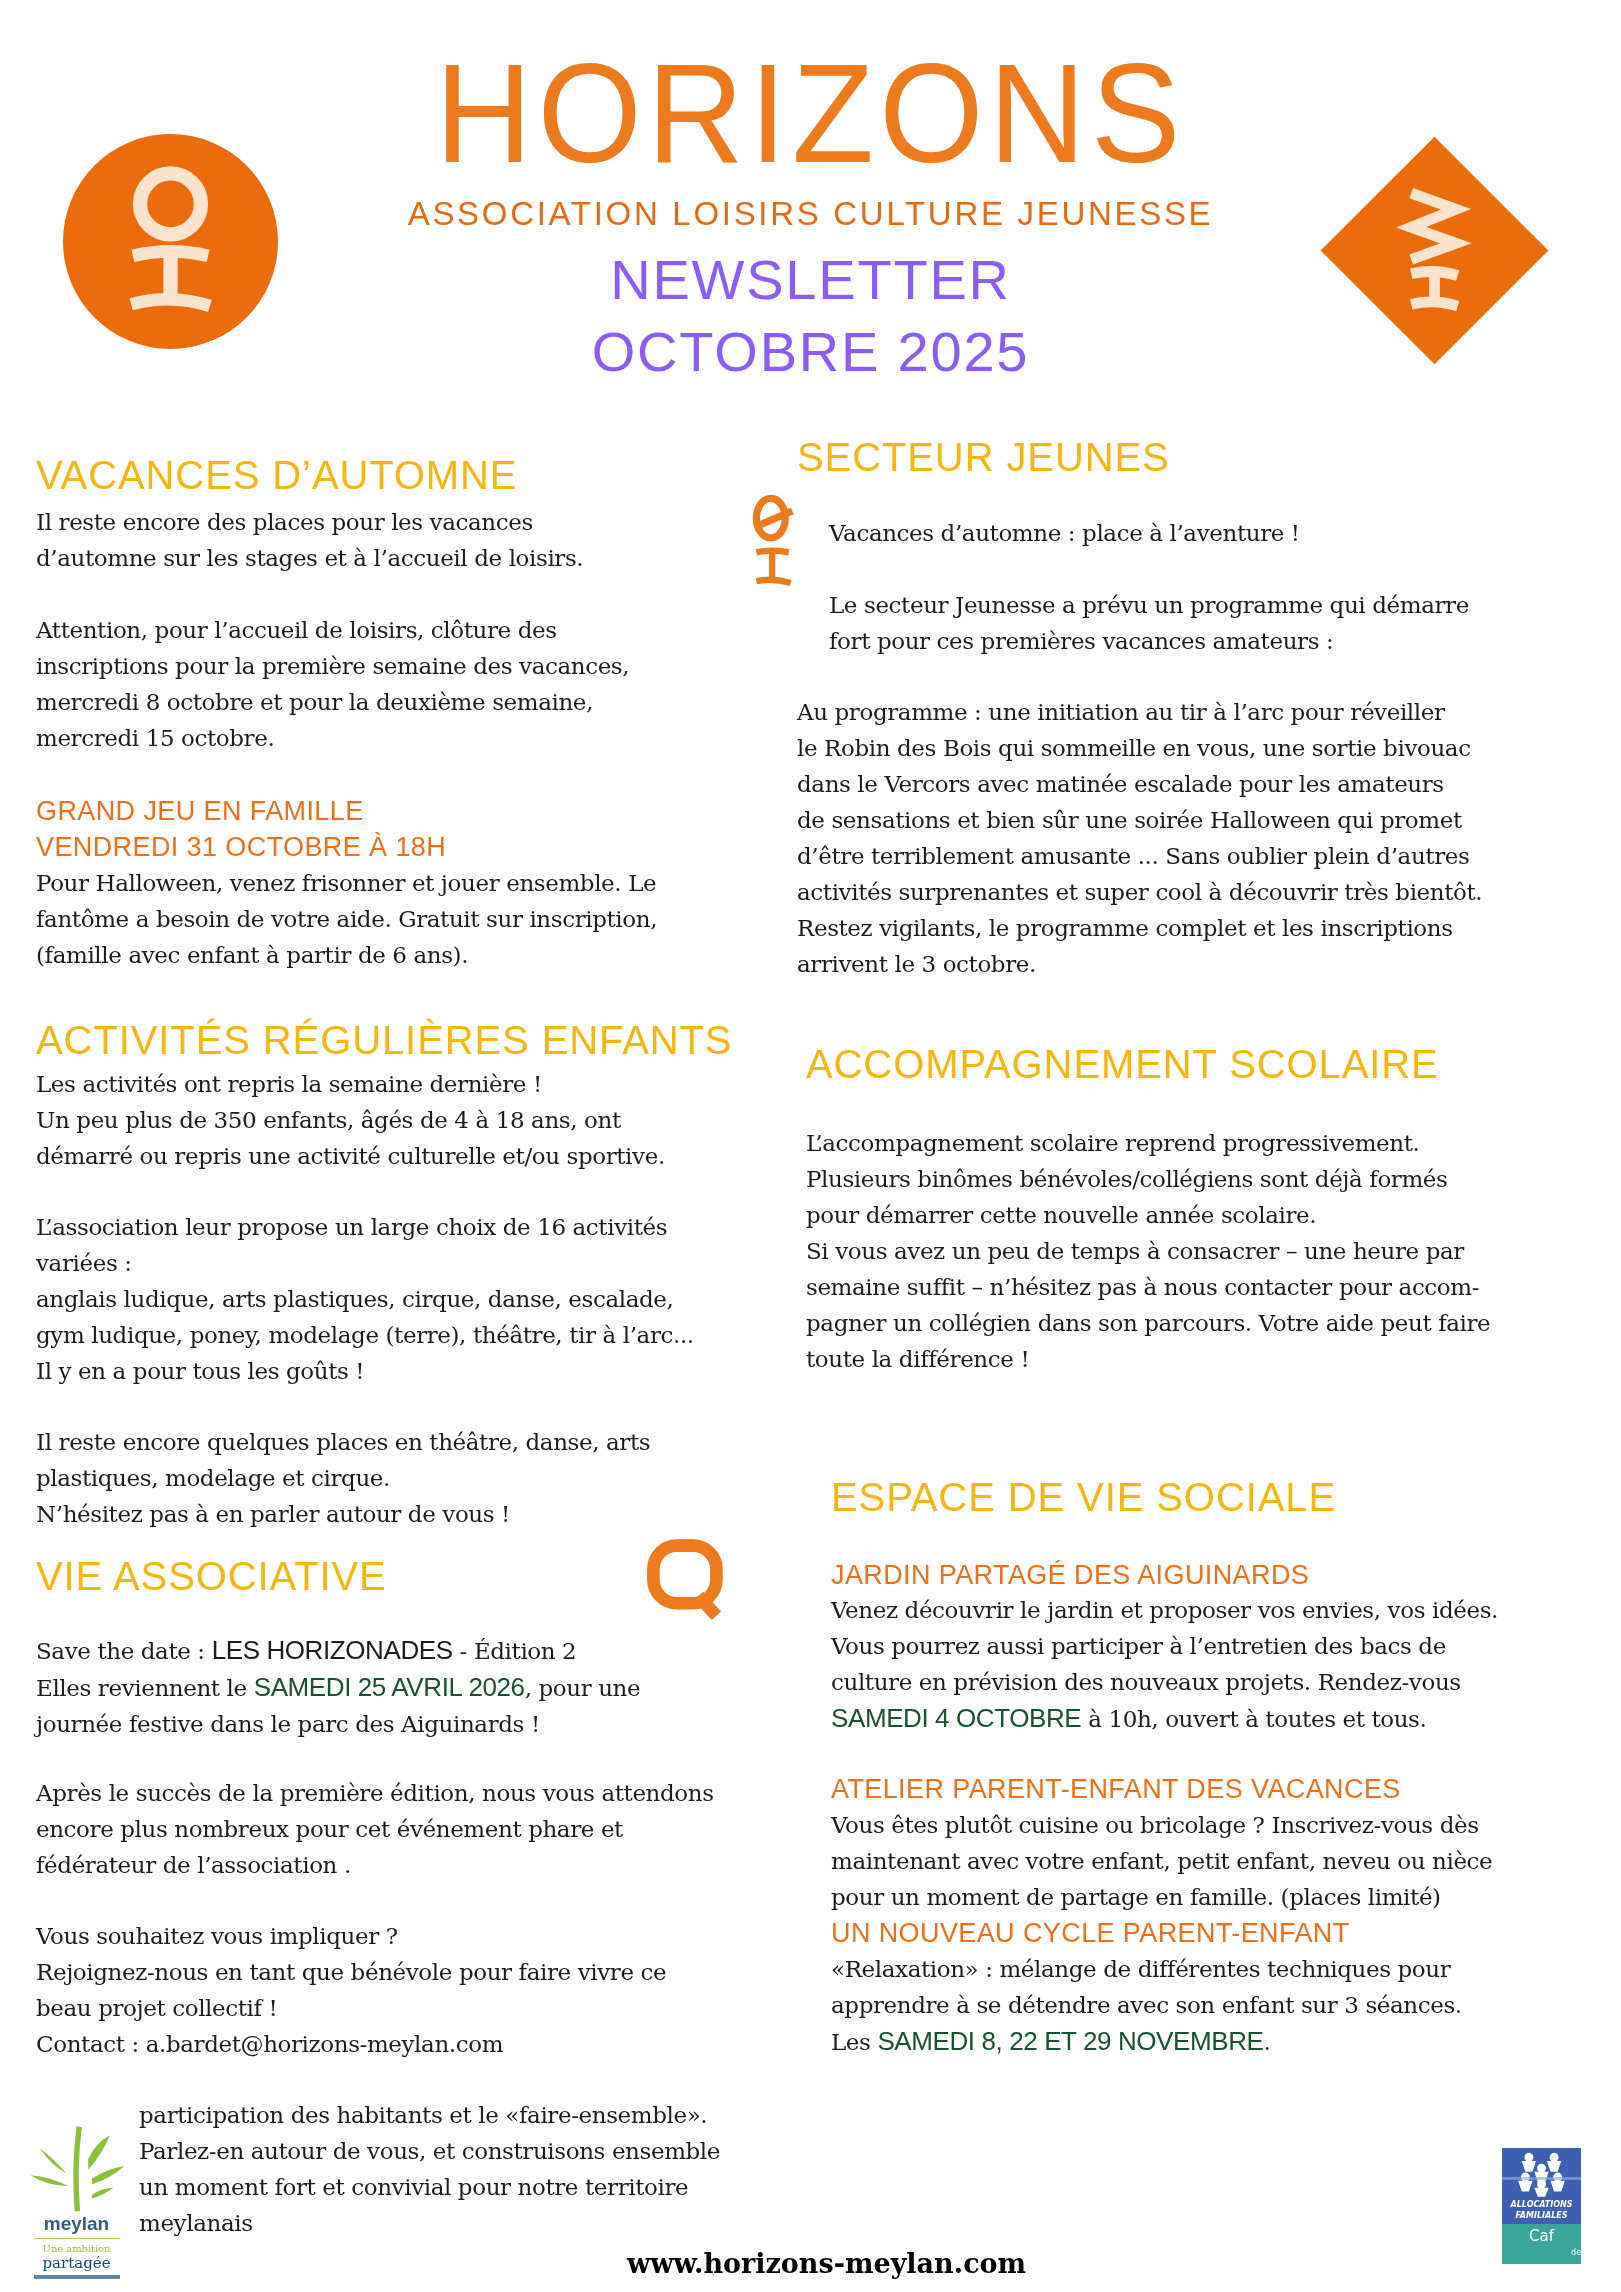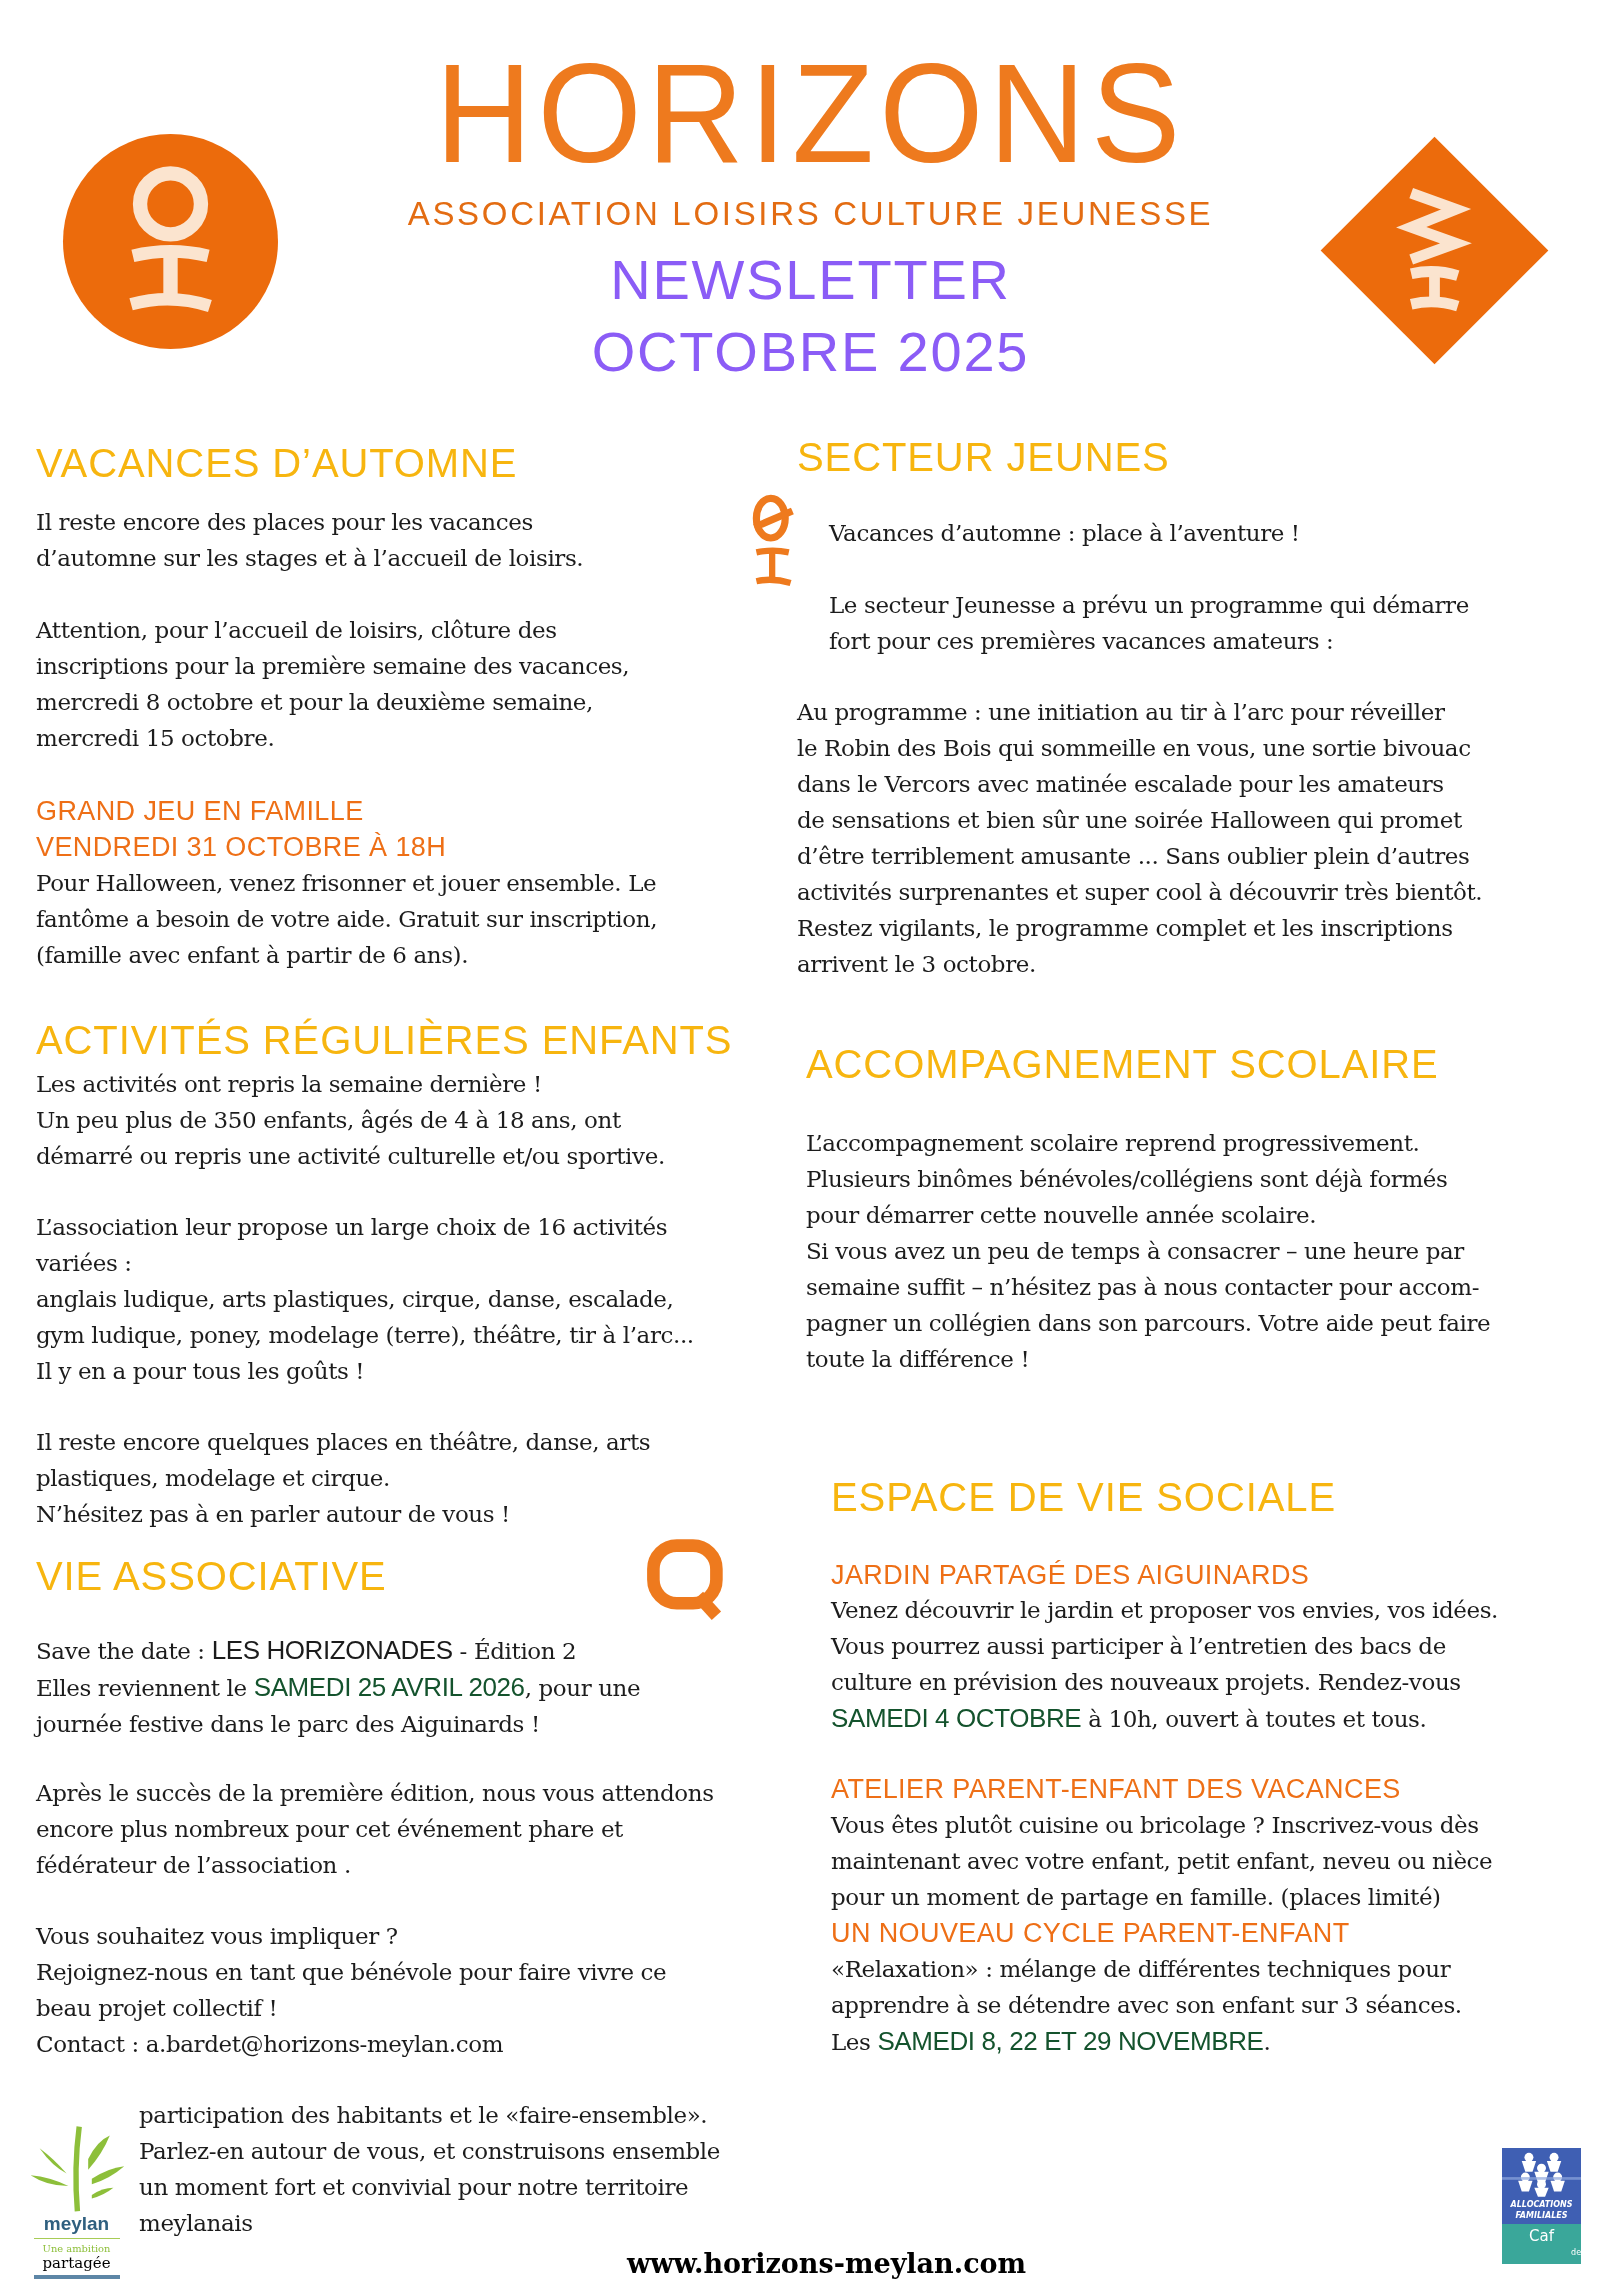--- a/index.html
+++ b/index.html
@@ -29,21 +29,21 @@
   .col-l { left: 36px; }
   .col-r { left: 797px; }
 
   .url { left: 627px; top: 2248px; font-family: "DejaVu Serif", serif; font-weight: bold; font-size: 27px; color: #000000; }
 
   
   .meylan { left: 27px; top: 2123px; width: 99px; height: 152px; }
   .meylan .name { position: absolute; left: 0; top: 90px; width: 99px; text-align: center; font-family: Liberation Sans, sans-serif;
                   font-weight: bold; font-size: 19px; color: #2f5f7f; }
   .meylan .sub1 { position: absolute; left: 0; top: 120px; width: 99px; text-align: center; font-size: 9.9px; color: #8dbf3a; font-family: "DejaVu Serif", serif; }
-  .meylan .sub2 { position: absolute; left: 0; top: 131px; width: 99px; text-align: center; font-size: 15px; color: #000000; font-family: "DejaVu Serif", serif; }
+  .meylan .sub2 { position: absolute; left: 0; top: 131px; width: 99px; text-align: center; font-size: 15px; color: #0c4a6e; font-family: "DejaVu Serif", serif; }
   .meylan .rule1 { position: absolute; left: 7.2px; top: 115px; width: 86px; height: 0.9px; background: #a7cc55; }
   .meylan .rule2 { position: absolute; left: 7.2px; top: 152px; width: 86px; height: 3.6px; background: #5d86a6; }
 
   
   .caf { left: 1502px; top: 2148px; width: 70px; height: 116px; }
   .caf .top { position: absolute; left: 0; top: 0; width: 79px; height: 76px; background: #3f5fb3; }
   .caf .bot { position: absolute; left: 0; top: 76px; width: 79px; height: 40px; background: #3aa79a; }
   .caf .t1 { position: absolute; left: 0; width: 79px; text-align: center; color: #fff; font-family: "DejaVu Sans", sans-serif; font-style: italic; font-weight: bold; font-size: 8px; }
   .caf .t2 { position: absolute; left: 0; width: 79px; text-align: center; color: #fff; font-family: "DejaVu Sans", sans-serif; font-size: 15px; }
   .caf .t3 { position: absolute; left: 0; width: 79px; text-align: center; color: #fff; font-family: "DejaVu Sans", sans-serif; font-size: 8px; margin-left: 48px; }
@@ -70,21 +70,21 @@
   </svg>
 </div>
 
 <div class="abs brand">HORIZONS</div>
 <div class="abs tagline">ASSOCIATION LOISIRS CULTURE JEUNESSE</div>
 <div class="abs newsletter">
   <div>NEWSLETTER</div>
   <div>OCTOBRE 2025</div>
 </div>
 
-<div class="abs h1 col-l" style="top:440px">VACANCES D’AUTOMNE</div>
+<div class="abs h1 col-l" style="top:452px">VACANCES D’AUTOMNE</div>
 <div class="abs p col-l" style="top:504px">
   <span class="line">Il reste encore des places pour les vacances</span>
   <span class="line">d’automne sur les stages et à l’accueil de loisirs.</span>
 </div>
 <div class="abs p col-l" style="top:612px">
   <span class="line">Attention, pour l’accueil de loisirs, clôture des</span>
   <span class="line">inscriptions pour la première semaine des vacances,</span>
   <span class="line">mercredi 8 octobre et pour la deuxième semaine,</span>
   <span class="line">mercredi 15 octobre.</span>
 </div>

